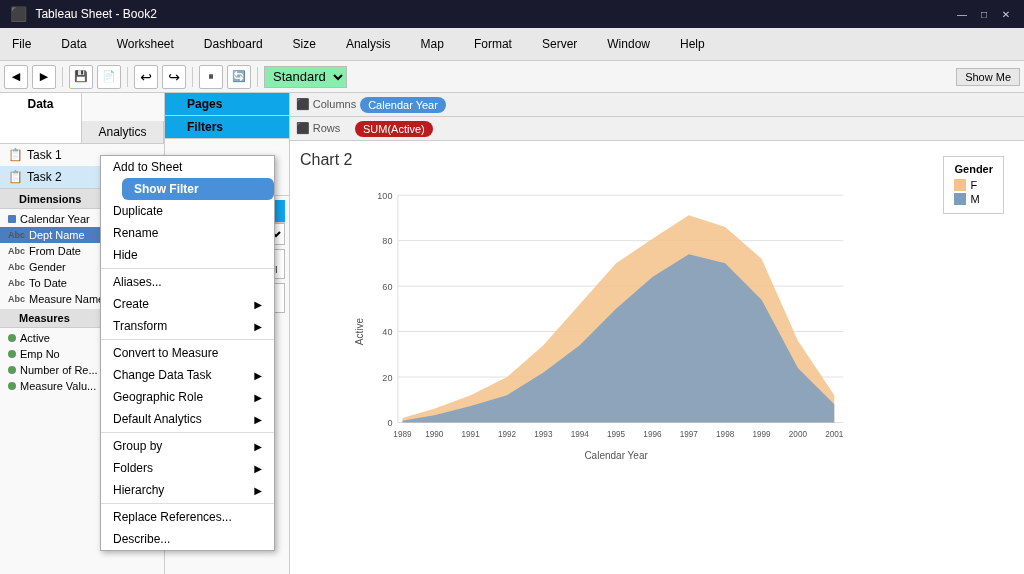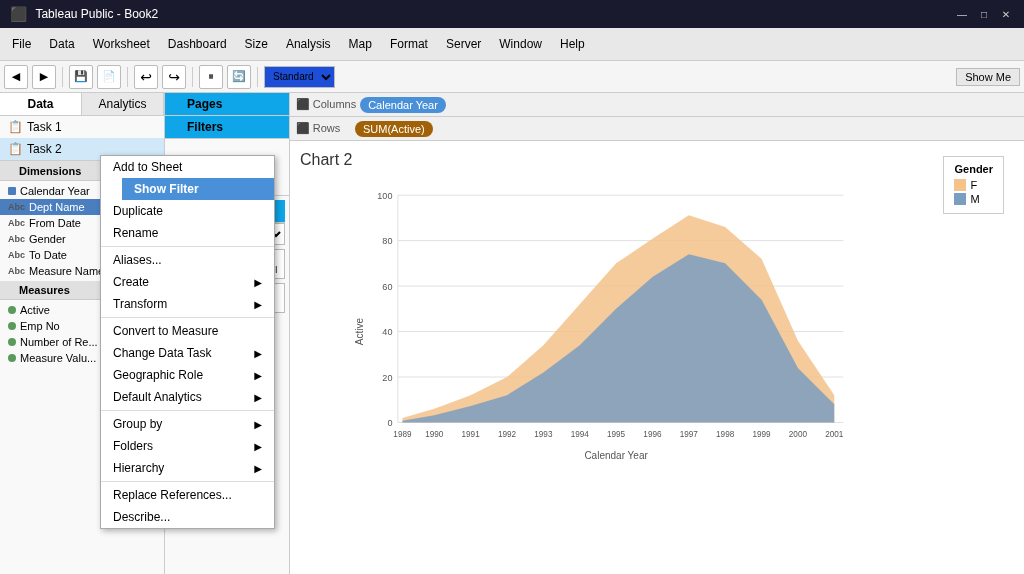--- a/index.html
+++ b/index.html
@@ -5,39 +5,39 @@
     * { margin: 0; padding: 0; box-sizing: border-box; }
     body { font-family: 'Segoe UI', Arial, sans-serif; font-size: 12px; background: #f0f0f0; width: 1024px; height: 574px; overflow: hidden; position: relative; }
 
     
     .title-bar { background: #1a1a2e; color: white; height: 28px; display: flex; align-items: center; padding: 0 10px; font-size: 12px; justify-content: space-between; }
     .title-bar-left { display: flex; align-items: center; gap: 8px; }
     .title-bar-controls { display: flex; gap: 6px; }
     .title-ctrl { width: 16px; height: 16px; display: flex; align-items: center; justify-content: center; font-size: 10px; color: #ccc; cursor: pointer; }
 
     
-    .menu-bar { background: #e8e8e8; height: 22px; display: flex; align-items: center; padding: 16px 4px; border-bottom: 1px solid #ccc; gap: 2px; }
+    .menu-bar { background: #e8e8e8; height: 22px; display: flex; align-items: center; padding: 16px 4px; border-bottom: 1px solid #ccc; gap: 14px; }
     .menu-item { padding: 2px 8px; font-size: 12px; cursor: pointer; }
 
     
     .toolbar { background: #f5f5f5; height: 32px; display: flex; align-items: center; padding: 0 4px; border-bottom: 1px solid #ccc; gap: 4px; }
     .tb-btn { width: 24px; height: 24px; display: flex; align-items: center; justify-content: center; border: 1px solid #bbb; background: white; cursor: pointer; font-size: 11px; border-radius: 2px; }
     .tb-separator { width: 1px; height: 20px; background: #ccc; margin: 0 2px; }
-    .tb-select { height: 22px; font-size: 10px; border: 1px solid #bbb; background: #1d4ed8; padding: 0 4px; }
+    .tb-select { height: 22px; font-size: 13px; border: 1px solid #bbb; background: #86efac; padding: 0 4px; }
     .show-me { background: #e8e8e8; border: 1px solid #bbb; padding: 2px 8px; font-size: 11px; cursor: pointer; margin-left: auto; }
 
     
     .main-layout { display: flex; height: calc(574px - 82px); }
 
     
     .left-panel { width: 165px; background: #f9f9f9; border-right: 1px solid #ccc; display: flex; flex-direction: column; overflow: hidden; flex-shrink: 0; }
     .left-panel-tabs { display: flex; border-bottom: 1px solid #ccc; }
     .panel-tab { flex: 1; padding: 4px 6px; font-size: 12px; cursor: pointer; text-align: center; background: #e8e8e8; border-right: 1px solid #ccc; }
     .panel-tab.active { background: white; font-weight: bold; }
-    .panel-tab-analytics { font-size: 12px; padding: 4px 6px; cursor: pointer; }
+    .panel-tab-analytics { font-size: 12px; padding: 4px 6px; cursor: pointer; margin-top: 28px; }
 
     .task-list { border-bottom: 1px solid #ccc; }
     .task-item { padding: 4px 8px; font-size: 12px; cursor: pointer; display: flex; align-items: center; gap: 4px; }
     .task-item.active { background: #d0e8f8; }
 
     .section-header { background: #e0e0e0; padding: 3px 19px; font-size: 11px; font-weight: bold; border-bottom: 1px solid #ccc; display: flex; align-items: center; justify-content: space-between; }
     .dim-list, .meas-list { padding: 2px 0; }
     .field-item { padding: 2px 8px; font-size: 11px; cursor: pointer; display: flex; align-items: center; gap: 4px; }
     .field-item.highlighted { background: #4a90d9; color: white; }
     .field-dot { width: 8px; height: 8px; border-radius: 1px; flex-shrink: 0; }
@@ -52,47 +52,47 @@
     .marks-section { padding: 4px; }
     .marks-dropdown { width: 100%; height: 22px; font-size: 11px; border: 1px solid #bbb; background: white; margin-bottom: 4px; }
     .marks-row { display: flex; gap: 2px; margin-bottom: 4px; }
     .mark-btn { flex: 1; padding: 3px 2px; font-size: 10px; border: 1px solid #bbb; background: white; cursor: pointer; text-align: center; }
 
     
     .workspace { flex: 1; display: flex; flex-direction: column; overflow: hidden; }
     .col-row-bar { background: #f0f0f0; border-bottom: 1px solid #ccc; padding: 2px 6px; display: flex; align-items: center; gap: 4px; min-height: 24px; }
     .bar-label { font-size: 11px; color: #555; min-width: 55px; }
     .pill { background: #4a90d9; color: white; padding: 2px 8px; border-radius: 10px; font-size: 11px; cursor: pointer; }
-    .pill-green { background: #a16207; }
+    .pill-green { background: #b91c1c; }
 
     
     .chart-area { flex: 1; background: white; position: relative; padding: 10px; }
     .chart-title { font-size: 16px; font-weight: normal; margin-bottom: 8px; color: #333; }
 
     
     .legend { position: absolute; top: 15px; right: 20px; background: white; border: 1px solid #ccc; padding: 6px 10px; font-size: 11px; }
     .legend-title { font-weight: bold; margin-bottom: 4px; }
     .legend-item { display: flex; align-items: center; gap: 4px; margin-bottom: 2px; }
     .legend-color { width: 12px; height: 12px; }
 
     
     .context-menu { position: absolute; left: 100px; top: 155px; background: white; border: 1px solid #aaa; box-shadow: 2px 2px 6px rgba(0,0,0,0.3); width: 175px; z-index: 100; }
-    .ctx-item { padding: 4px 12px; font-size: 12px; cursor: pointer; display: flex; align-items: center; justify-content: space-between; }
+    .ctx-item { padding: 4px 12px; font-size: 12px; cursor: pointer; display: flex; align-items: center; justify-content: space-between; border-radius: 6px; }
     .ctx-item.highlighted { background: #4a90d9; color: white; font-weight: bold; margin-left: 21px; }
     .ctx-separator { height: 1px; background: #ddd; margin: 2px 0; }
     .ctx-arrow { font-size: 10px; }
     .tableau-icon { font-size: 14px; color: #E97627; }
   </style>
 </head>
 <body>
 
 <div class="title-bar">
   <div class="title-bar-left">
     <span class="tableau-icon">⬛</span>
-    <span>Tableau Public - Book2</span>
+    <span>Tableau Sheet - Book2</span>
   </div>
   <div class="title-bar-controls">
     <span class="title-ctrl">—</span>
     <span class="title-ctrl">□</span>
     <span class="title-ctrl">✕</span>
   </div>
 </div>
 
 <div class="menu-bar">
   <span class="menu-item">File</span>
@@ -312,20 +312,23 @@
   </div>
   <div class="ctx-item highlighted">
     <span>Show Filter</span>
   </div>
   <div class="ctx-item">
     <span>Duplicate</span>
   </div>
   <div class="ctx-item">
     <span>Rename</span>
   </div>
+  <div class="ctx-item">
+    <span>Hide</span>
+  </div>
   <div class="ctx-separator"></div>
   <div class="ctx-item">
     <span>Aliases...</span>
   </div>
   <div class="ctx-item">
     <span>Create</span>
     <span class="ctx-arrow">▶</span>
   </div>
   <div class="ctx-item">
     <span>Transform</span>

